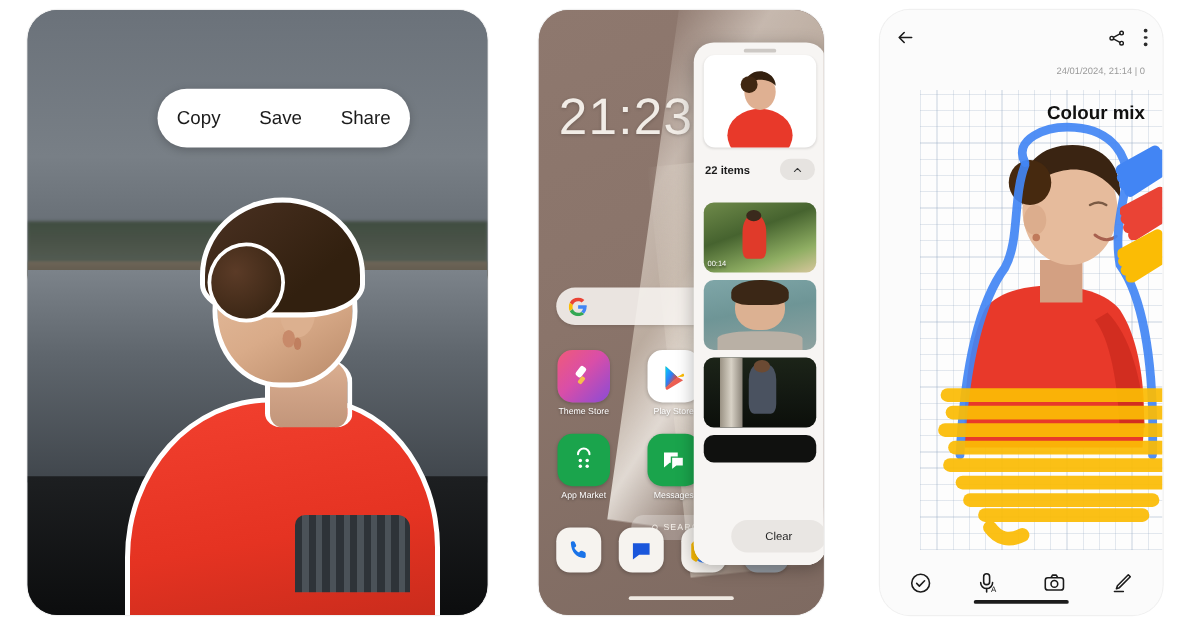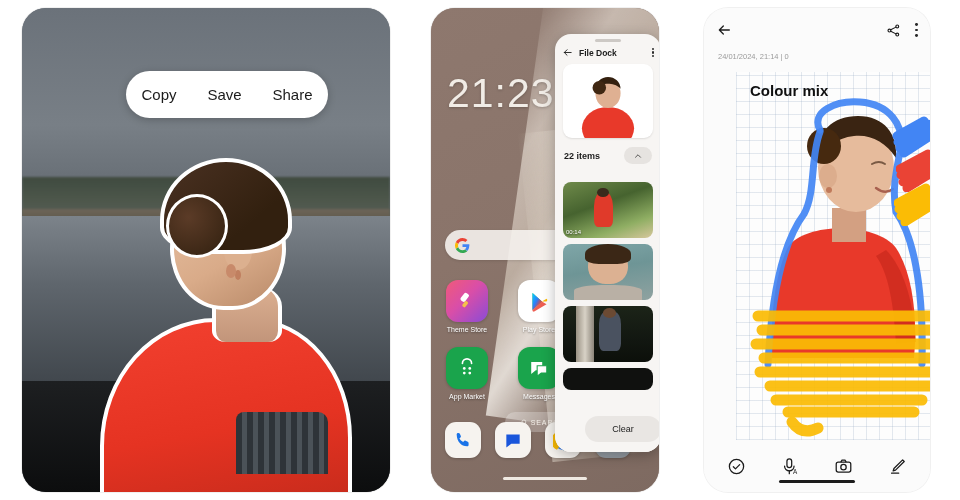--- a/index.html
+++ b/index.html
@@ -95,21 +95,21 @@
   .chev-pill{margin-left:auto;width:28px;height:17px;border-radius:10px;background:#e6e3e0;display:flex;align-items:center;justify-content:center;}
   .thumbs{padding:0 8px;display:flex;flex-direction:column;gap:6px;}
   .thumb{height:56px;border-radius:8px;overflow:hidden;position:relative;}
   .tbadge{position:absolute;left:3px;bottom:3px;font-size:6px;color:#fff;text-shadow:0 1px 2px rgba(0,0,0,.7);}
   .clear-wrap{position:absolute;left:0;right:0;bottom:0;height:46px;background:linear-gradient(180deg,rgba(247,245,243,.1),#f7f5f3 45%);
      display:flex;align-items:center;justify-content:flex-end;}
   .clear-btn{width:76px;height:26px;border-radius:14px;background:#e9e6e3;display:flex;align-items:center;justify-content:center;
      font-size:9px;color:#1c1c1c;}
 
   
-  .p3{position:absolute;left:670px;top:0;width:290px;height:416px;}
+  .p3{position:absolute;left:670px;top:0;width:290px;height:416px;text-align:right;}
   .p3 .frame{left:34px;top:8px;width:226px;height:484px;border-radius:24px;background:#fbfbfb;}
   .n-top{height:44px;display:flex;align-items:center;padding:0 12px;background:#fbfbfb;}
   .n-meta{font-size:7.5px;color:#9a9a9a;padding:0 14px 6px;}
   .n-body{position:absolute;left:0;right:0;top:64px;bottom:52px;
      background:
        repeating-linear-gradient(0deg,rgba(150,170,195,.26) 0 1px,transparent 1px 13px),
        repeating-linear-gradient(90deg,rgba(150,170,195,.26) 0 1px,transparent 1px 13px),
        #fdfdfd;overflow:hidden;margin-left:32px;}
   .n-title{font-size:15px;font-weight:bold;color:#101010;padding:10px 14px 0;}
   .n-canvas{position:absolute;inset:0;}
@@ -262,33 +262,20 @@
             <circle cx="12" cy="12.7" r="4.2" fill="#46525c"></circle>
               <circle cx="12" cy="12.7" r="2.1" fill="#1d252b"></circle>
             <circle cx="18.6" cy="8.8" r="1" fill="#f2c94c"></circle>
           </svg>
         </div>
       </div>
       <div class="homebar"></div>
 
       <div class="sheet">
         <div class="sheet-handle"></div>
-        <div class="sheet-head">
-          <span>
-            <svg width="11" height="11" viewBox="0 0 24 24">
-                <path d="M20 12H5M11 6l-6 6 6 6" stroke="#1b1b1b" stroke-width="2" fill="none" stroke-linecap="round" stroke-linejoin="round"></path>
-              </svg>
-          </span>
-          <span class="sheet-title">File Dock</span>
-          <span class="dots">
-              <i></i>
-              <i></i>
-              <i></i>
-            </span>
-        </div>
 
         <div class="hero">
           <svg class="mini" viewBox="0 0 60 72">
             <ellipse cx="30" cy="58" rx="27" ry="22" fill="#e8392a"></ellipse>
             <ellipse cx="30" cy="22" rx="13" ry="15" fill="#dfb092"></ellipse>
             <path d="M17 18c0-8 6-13 13-13s13 5 13 12c-4-4-9-5-13-5s-10 2-13 6z" fill="#34200f"></path>
             <ellipse cx="21" cy="16" rx="7" ry="7" fill="#402712"></ellipse>
           </svg>
         </div>
 

